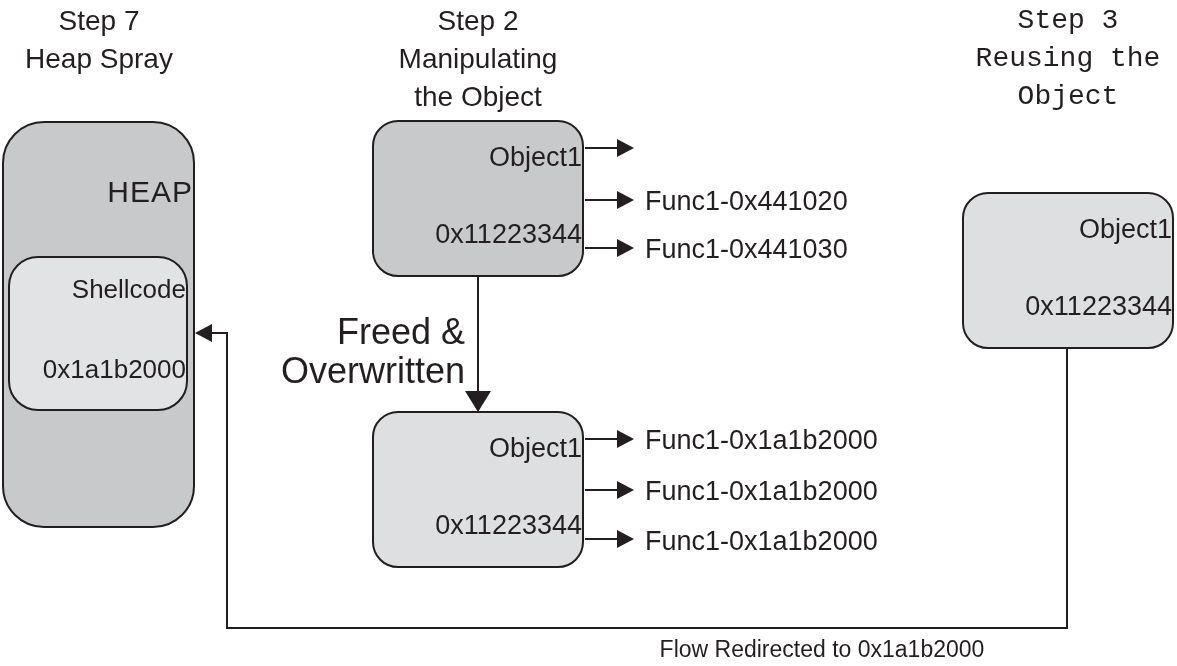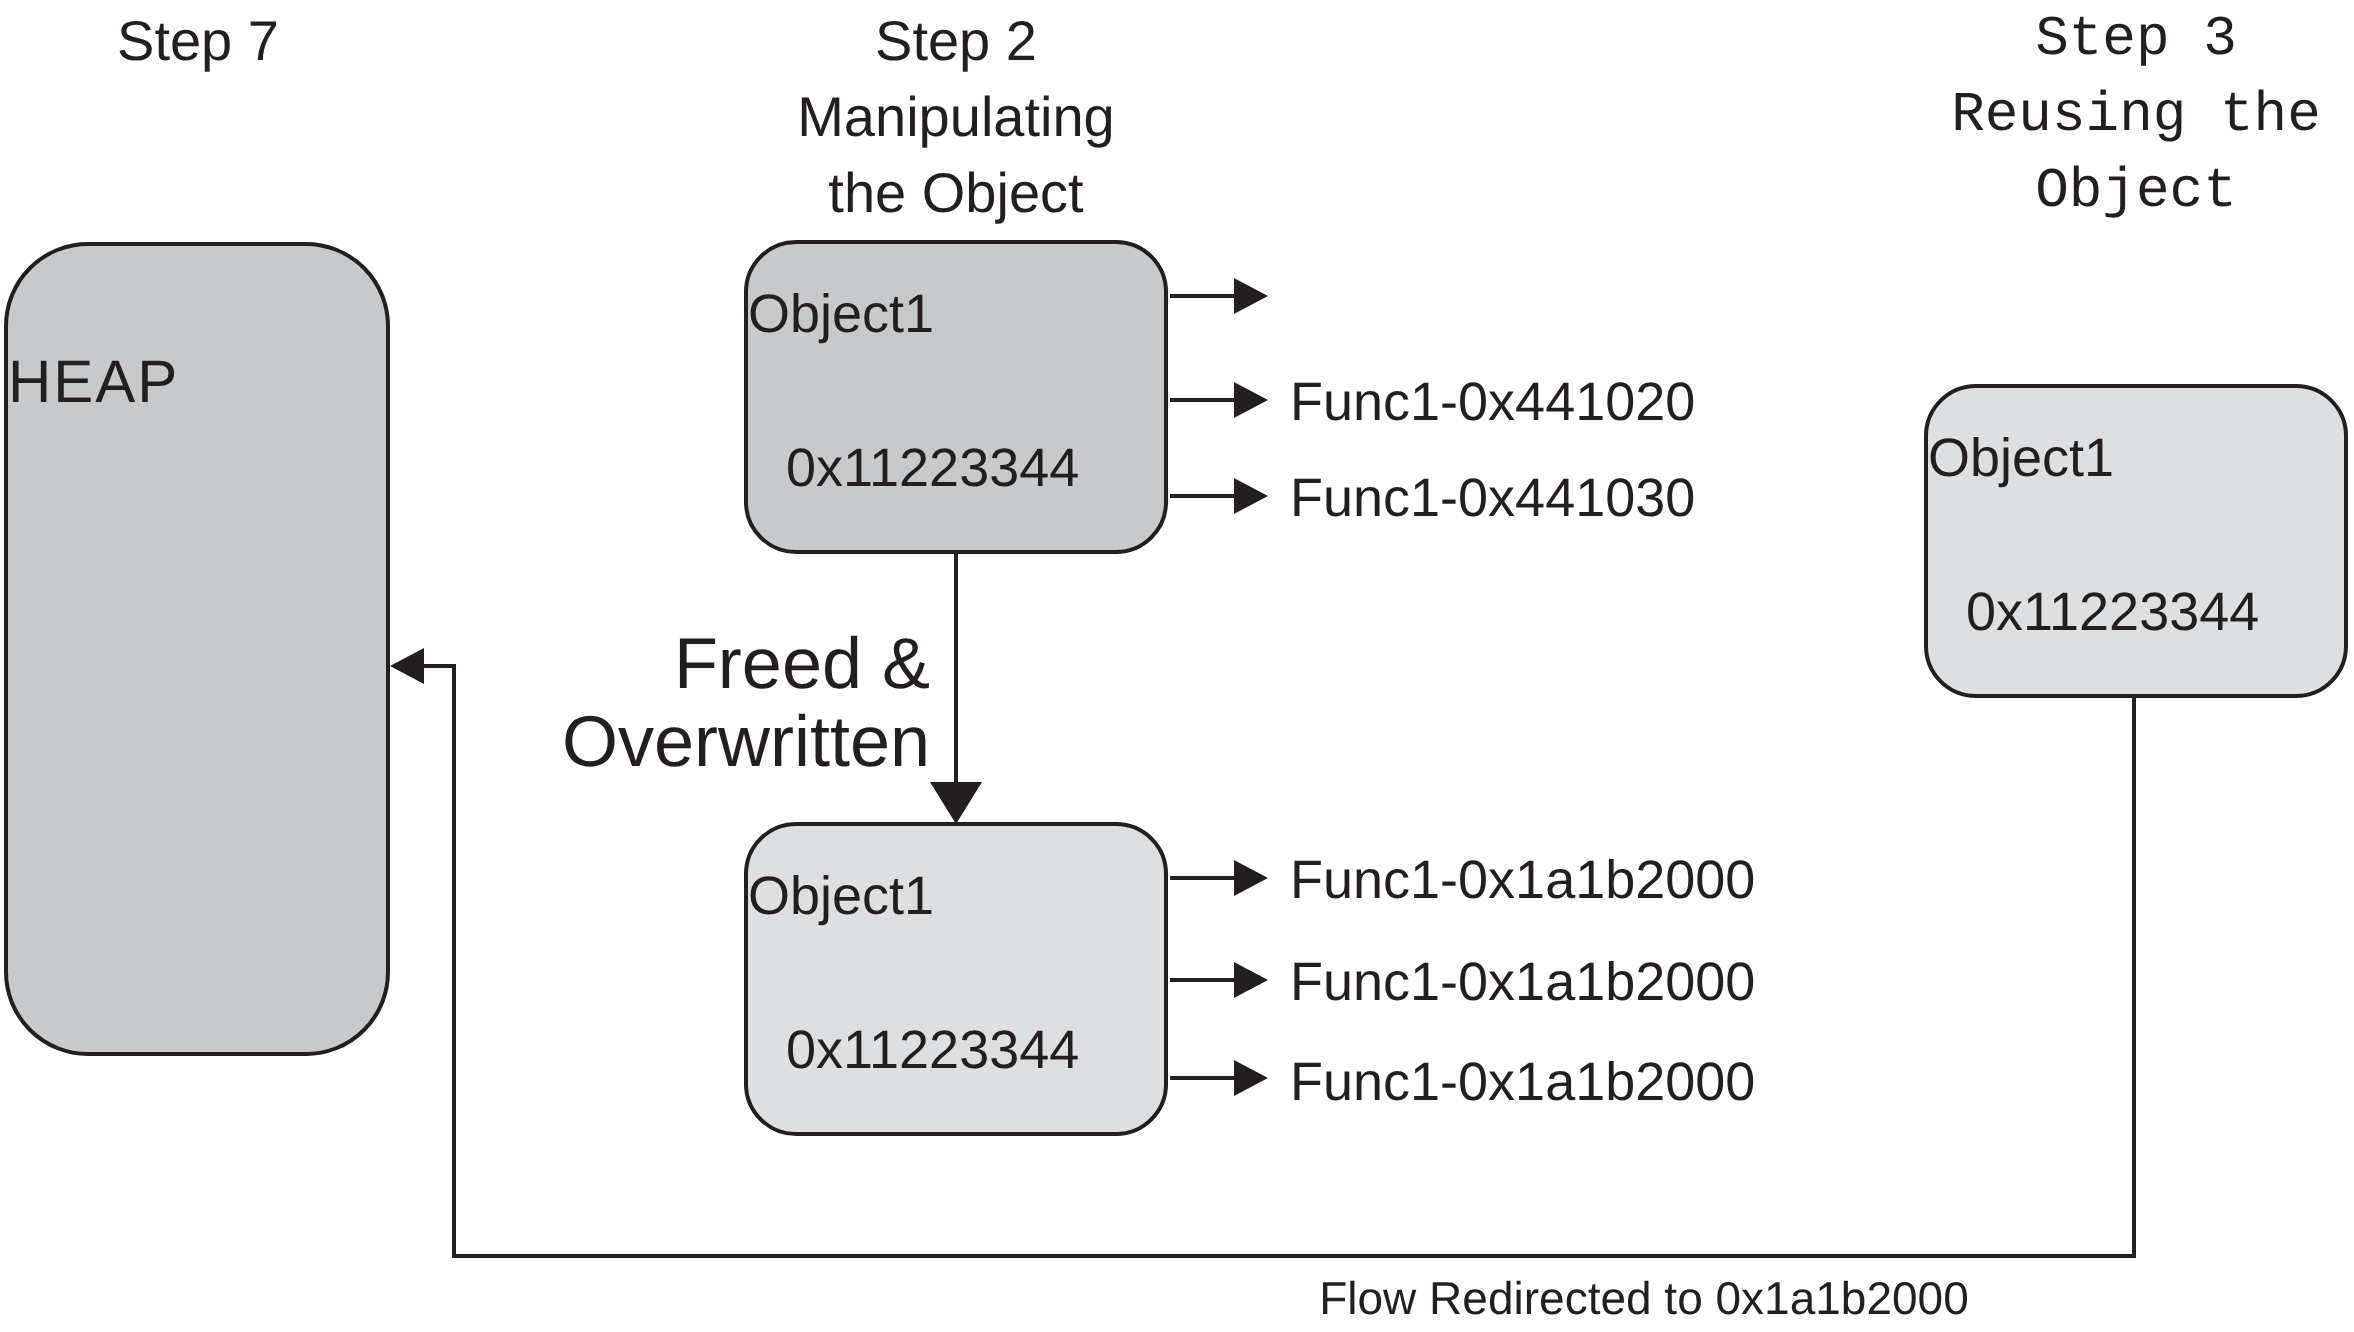--- a/index.html
+++ b/index.html
@@ -18,21 +18,21 @@
   .title {
     position: absolute;
     text-align: center;
     font-size: 28px;
     line-height: 38px;
     color: #231f20;
   }
   .box {
     position: absolute;
     border: 2.5px solid #231f20;
-    text-align: left;
+    text-align: right;
   }
   .box-dark   { background: #c8c9ca; }
   .box-light  { background: #dedfe0; }
   .box-lighter{ background: #e2e3e4; }
   .heap-box { left: 2px; top: 121px; width: 193px; height: 407px; border-radius: 42px; }
   .heap-label {
     position: absolute; left: 0; right: 0; top: 52px;
     font-size: 30px; letter-spacing: 1px;
   }
   .shellcode-box {
@@ -75,34 +75,39 @@
     text-align: center; font-size: 23px; white-space: nowrap;
   }
 </style>
 </head>
 <body>
 
 <div class="canvas">
 
   <div class="title" style="left:0px; top:2px; width:198px;">
     <div>Step 7</div>
+    <div>Heap Spray</div>
   </div>
   <div class="title" style="left:368px; top:2px; width:220px;">
     <div>Step 2</div>
     <div>Manipulating</div>
     <div>the Object</div>
   </div>
   <div class="title" style="left:958px; top:2px; width:220px;font-family:Liberation Mono, monospace;">
     <div>Step 3</div>
     <div>Reusing the</div>
     <div>Object</div>
   </div>
 
   <div class="box box-dark heap-box">
     <div class="heap-label">HEAP</div>
+  </div>
+  <div class="box box-lighter shellcode-box">
+    <div class="sc-name">Shellcode</div>
+    <div class="sc-addr">0x1a1b2000</div>
   </div>
 
   <div class="box box-dark obj-box obj-top">
     <div class="obj-name">Object1</div>
     <div class="obj-addr">0x11223344</div>
   </div>
 
   <div class="line" style="left:585px; top:147px; width:33px; height:2px;"></div>
   <div class="arrow-right" style="left:617px; top:139px;"></div>
 

